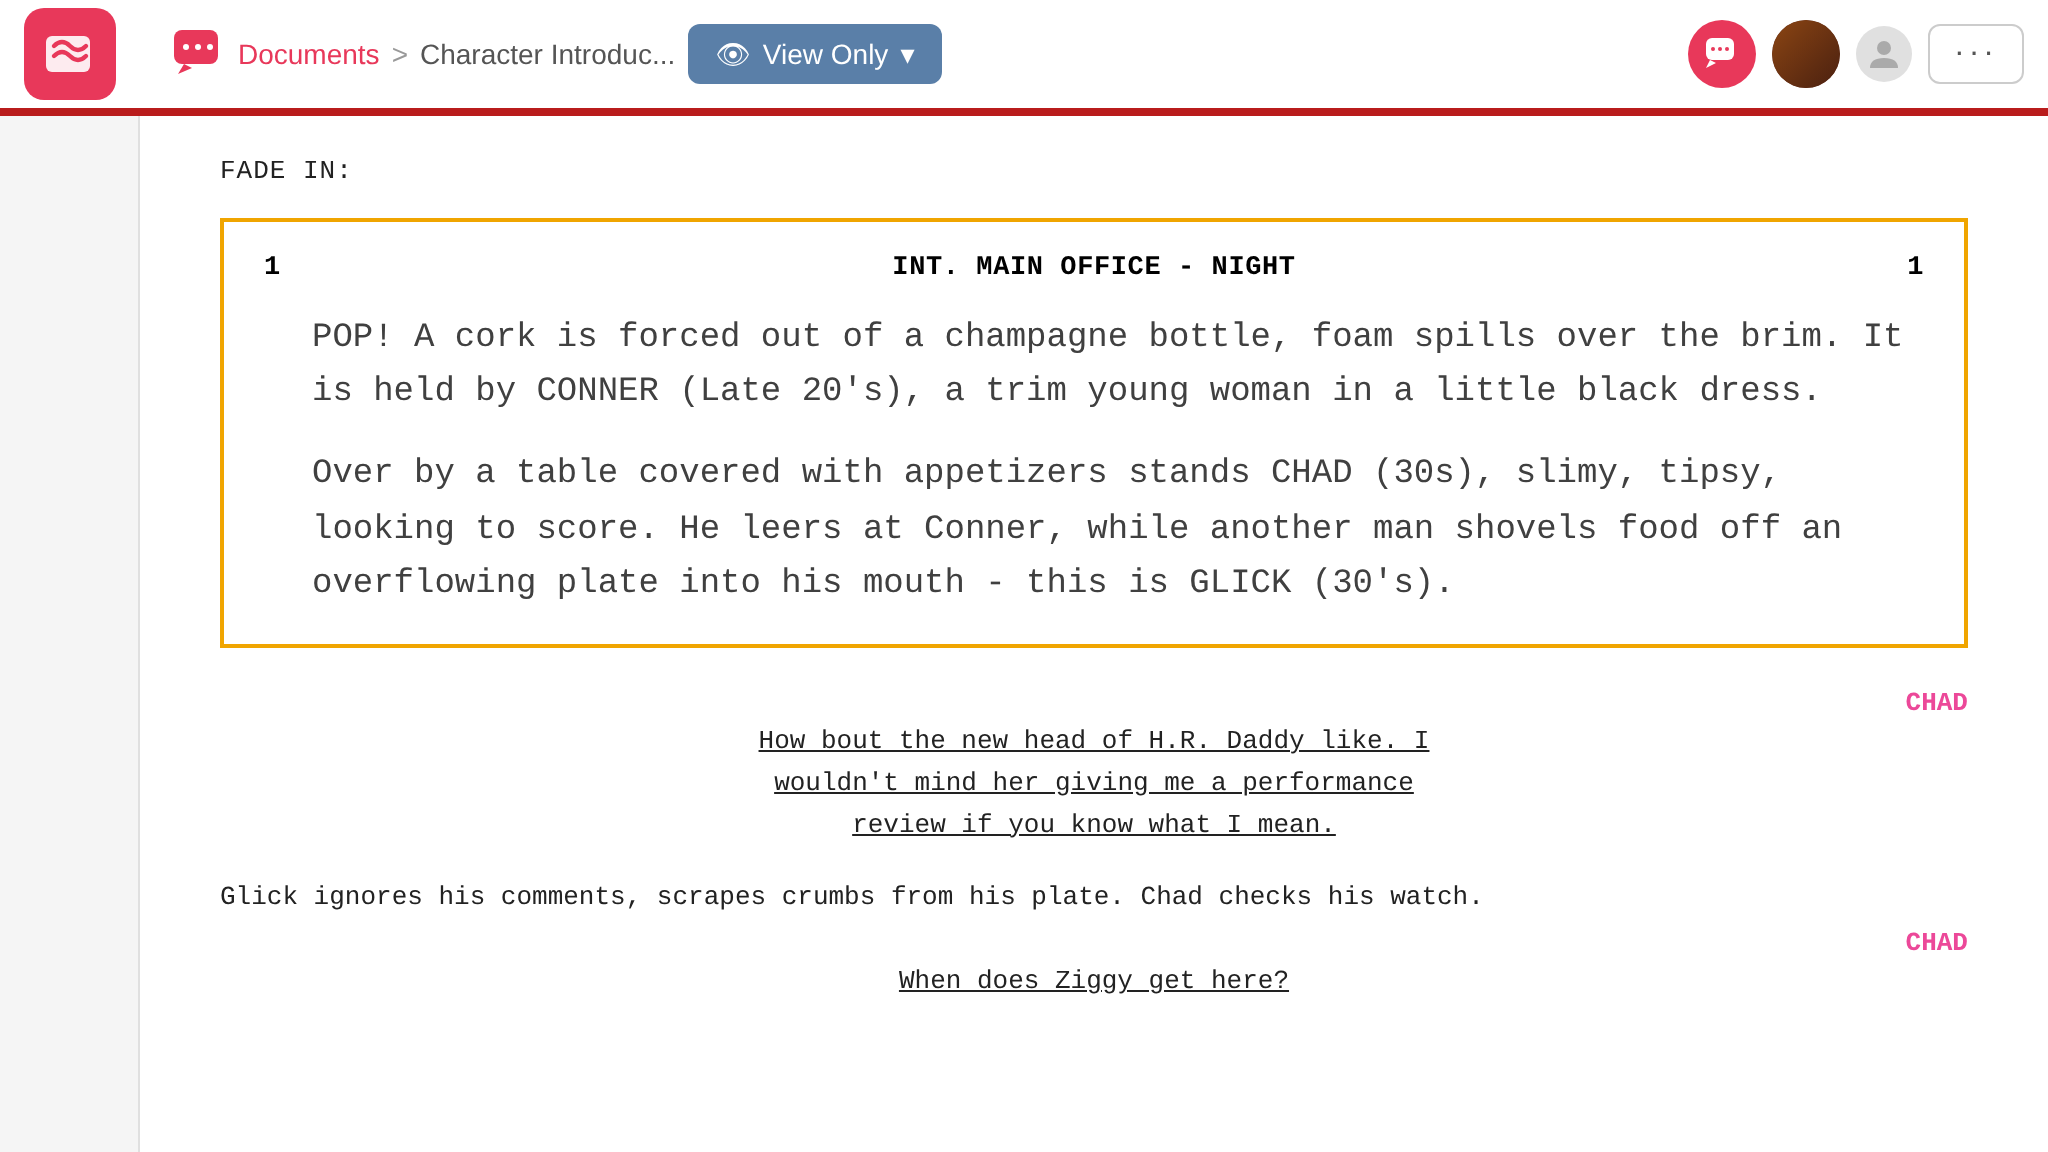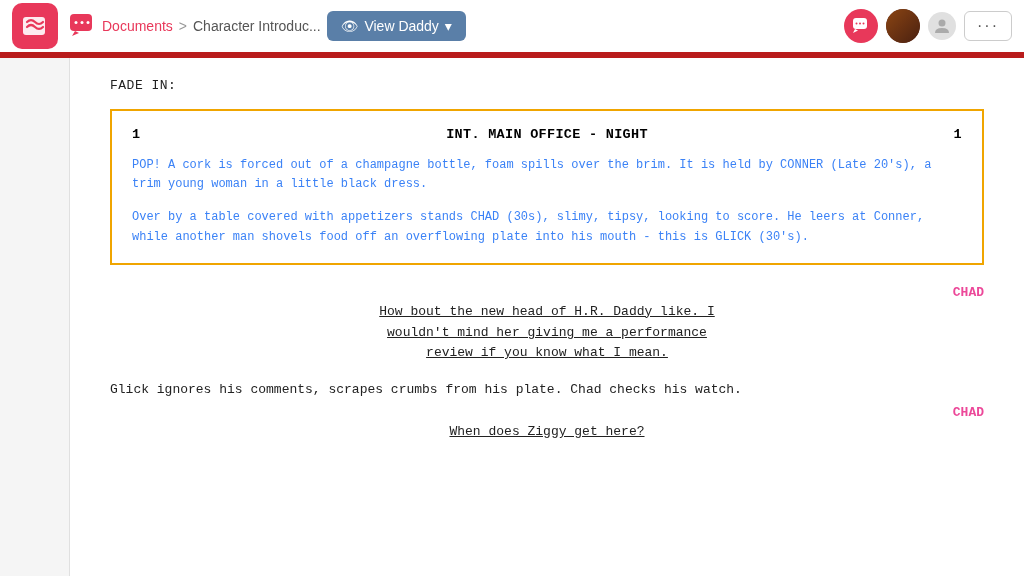--- a/index.html
+++ b/index.html
@@ -12,23 +12,23 @@
       display: flex;
       flex-direction: column;
     }
 
     
     #header {
       display: flex;
       align-items: center;
       background: #fff;
       height: 58px;
-      border-bottom: 6px solid #b91c1c;
+      border-bottom: 4px solid #b91c1c;
       padding: 0 12px;
-      gap: 10px;
+      gap: 27px;
       flex-shrink: 0;
     }
 
     #app-logo {
       width: 46px;
       height: 46px;
       background: #e8385a;
       border-radius: 10px;
       display: flex;
       align-items: center;
@@ -192,24 +192,25 @@
     .scene-header {
       display: flex;
       justify-content: space-between;
       font-weight: bold;
       font-size: 13.5px;
       margin-bottom: 14px;
       letter-spacing: 0.3px;
     }
 
     .scene-text {
-      font-size: 12px;
+      font-size: 17px;
       line-height: 1.6;
-      color: #3b82f6;
+      color: #404040;
       margin-bottom: 14px;
+      margin-left: 24px;
     }
 
     .scene-text:last-child {
       margin-bottom: 0;
       font-family: Liberation Mono, monospace;
     }
 
     
     .dialogue-block {
       margin-bottom: 16px;
@@ -258,21 +259,21 @@
       <circle cx="8" cy="10.5" r="1.5" fill="white"></circle>
       <circle cx="14" cy="10.5" r="1.5" fill="white"></circle>
       <circle cx="20" cy="10.5" r="1.5" fill="white"></circle>
       <path d="M7 19 L4 24 L11 21" fill="#e8385a"></path>
     </svg>
     <span class="breadcrumb-link">Documents</span>
     <span class="breadcrumb-sep">&gt;</span>
     <span class="breadcrumb-current">Character Introduc...</span>
     <button id="view-only-btn">
       <span class="eye-icon">👁</span>
-      <span>View Daddy</span>
+      <span>View Only</span>
       <span>▾</span>
     </button>
   </div>
 
   <div id="header-right">
     <div id="comment-btn-right">
       <svg width="18" height="18" viewBox="0 0 18 18" fill="none">
         <rect x="1" y="1" width="14" height="11" rx="3" fill="white"></rect>
         <circle cx="4.5" cy="6.5" r="1" fill="#e8385a"></circle>
         <circle cx="8" cy="6.5" r="1" fill="#e8385a"></circle>

